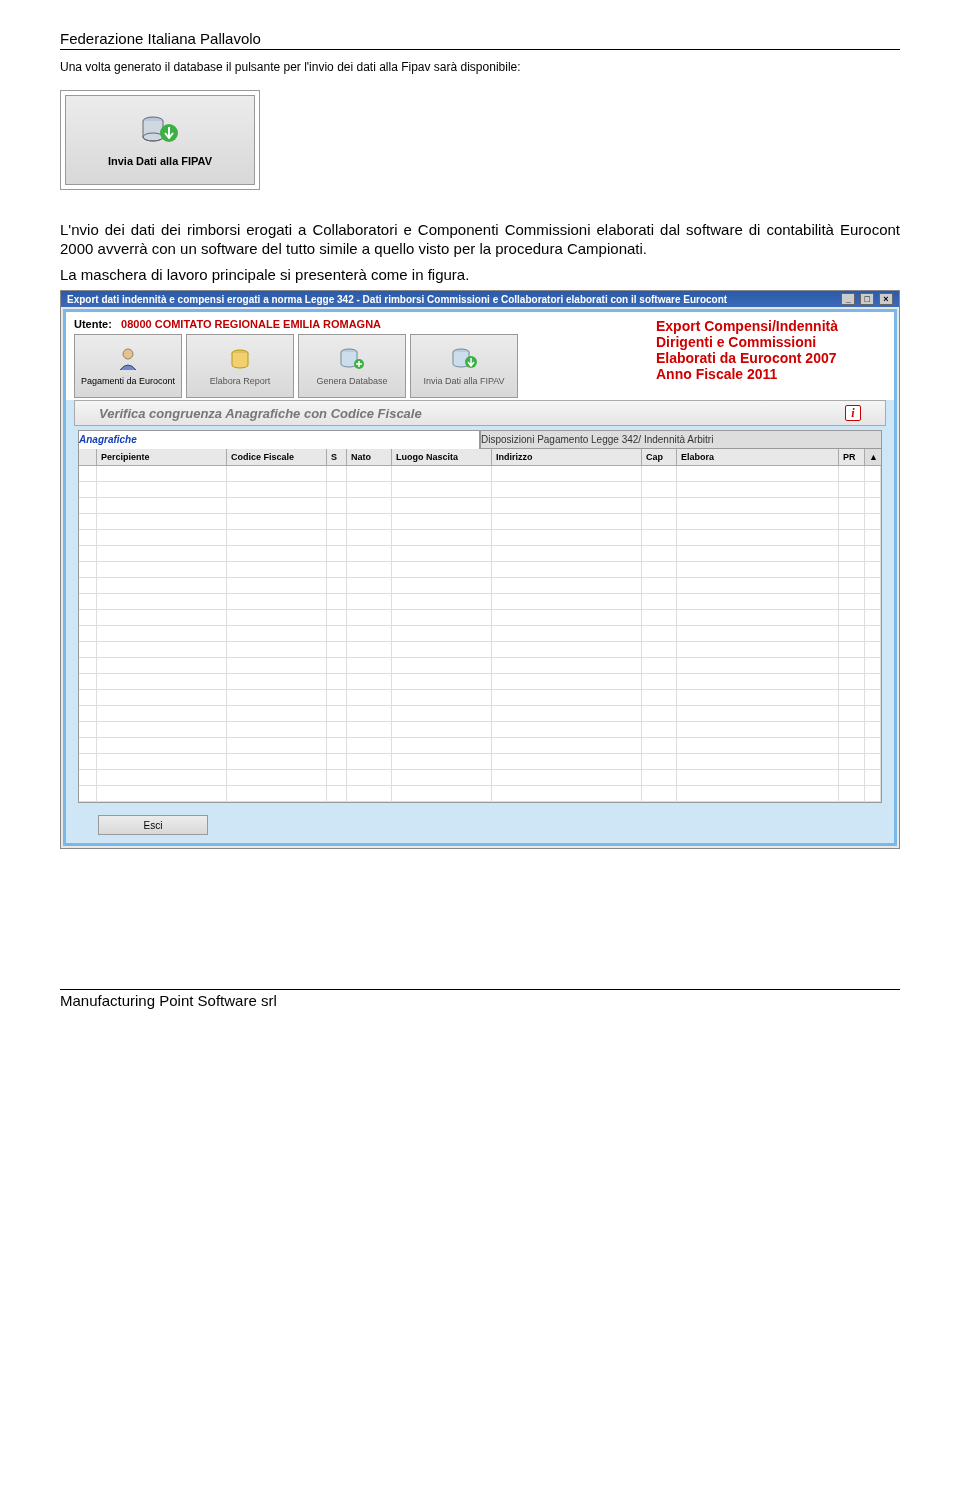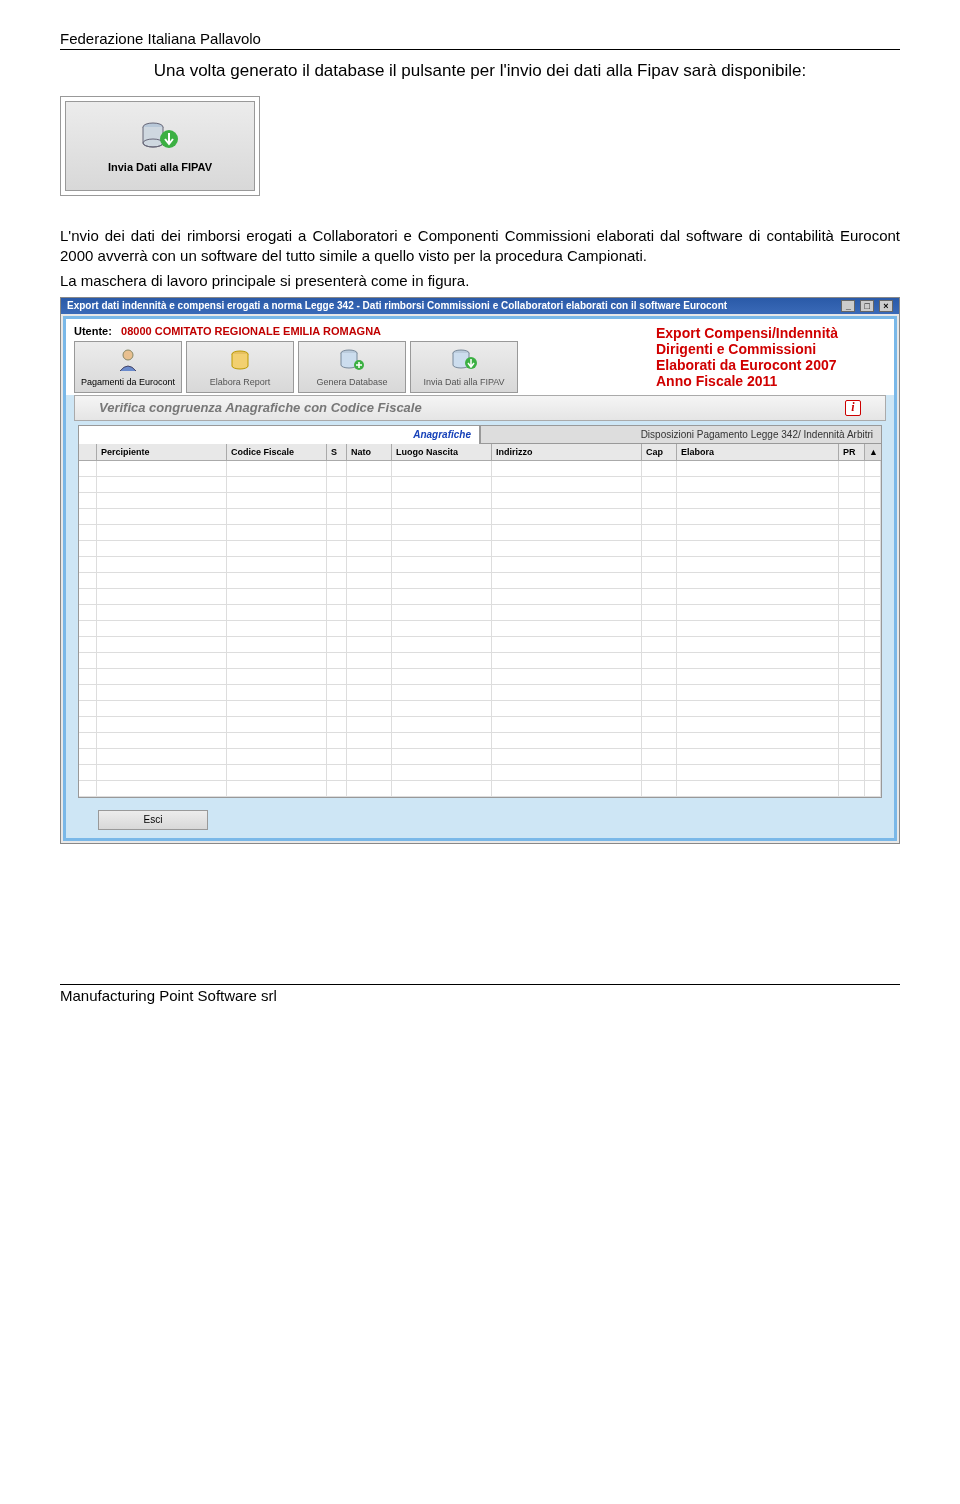--- a/index.html
+++ b/index.html
@@ -1,47 +1,47 @@
 <!DOCTYPE html>
 <html><head>
 <meta charset="utf-8">
 <style>
   * { box-sizing: border-box; }
   body { margin: 0; font-family: Arial, sans-serif; background: #fff; color: #000; }
   .page { width: 960px; margin: 0 auto; padding: 30px 60px 20px 60px; }
   .hdr-line { border-bottom: 1px solid #000; margin-bottom: 4px; }
   .hdr-text { font-size: 15px; padding-bottom: 2px; }
-  .intro { font-size: 17px; margin: 10px 0 14px 0; line-height: 1.3; text-align: center; }
+  .intro { font-size: 12px; margin: 10px 0 14px 0; line-height: 1.3; }
   .btn-box { border: 1px solid #999; padding: 4px; display: inline-block; background: #fff; margin-bottom: 30px; }
   .btn3d {
     width: 190px; height: 90px; background: linear-gradient(#ececec,#d8d8d8);
     border: 1px solid #999; display: flex; flex-direction: column; align-items: center; justify-content: center;
     gap: 6px; font-size: 11px; font-weight: bold;
   }
   .msg { font-size: 15px; margin-bottom: 28px; }
   .sect-title { color: #0066dd; font-size: 22px; margin-bottom: 4px; }
   .sect-body { font-size: 15px; line-height: 1.3; text-align: justify; margin-bottom: 6px; }
   .screenshot { border: 1px solid #888; margin: 4px 0 30px 0; background: #e8e8e8; }
   .scr-inner { border: 3px solid #7ab8e8; background: #cee6f5; margin: 2px; }
   .titlebar { background: linear-gradient(#2a5aa8,#3a6ab8); color: #fff; font-size: 10px; padding: 2px 6px; font-weight: bold; display:flex; justify-content:space-between; align-items:center; }
   .winbtns span { display:inline-block; width:14px; height:12px; background:#ccc; border:1px solid #666; margin-left:2px; font-size:9px; line-height:10px; text-align:center; color:#000;}
   .topstrip { background: #fff; padding: 6px 8px 2px 8px; display:flex; justify-content:space-between; align-items:flex-start;}
   .topleft { }
   .utline { font-size: 11px; }
   .utlabel { font-weight: bold; }
   .utval { color: #c00000; font-weight: bold; }
   .tbbar { display:flex; gap:4px; margin-top:4px; }
-  .tbbtn { width:108px; height:52px; background:linear-gradient(#ececec,#d8d8d8); border:1px solid #999; display:flex; flex-direction:column; align-items:center; justify-content:center; font-size:9px; gap:2px; color:#555; }
+  .tbbtn { width:108px; height:64px; background:linear-gradient(#ececec,#d8d8d8); border:1px solid #999; display:flex; flex-direction:column; align-items:center; justify-content:center; font-size:9px; gap:2px; color:#555; }
   .tbbtn.active { color:#000; }
   .redtitle { color:#d00000; font-weight:bold; text-align:left; font-size:14px; line-height:1.15; width:230px;}
   .verifybar { background: linear-gradient(#f5f5f5,#e5e5e5); border:1px solid #aaa; margin:0 8px 4px 8px; padding:4px 24px; display:flex; justify-content:space-between; align-items:center;}
   .verifytxt { color:#777; font-style:italic; font-weight:bold; font-size:13px; }
   .infoicon { width:16px; height:16px; background:#fff; border:1px solid #c00; color:#c00; font-weight:bold; font-style:italic; font-family:serif; display:flex; align-items:center; justify-content:center; font-size:12px; border-radius:2px;}
   .tabsrow { display:flex; margin:0 12px; }
-  .tab { flex:1; text-align:right; font-size:10px; padding:3px 8px; border:1px solid #999; }
+  .tab { flex:1; text-align:left; font-size:10px; padding:3px 0; border:1px solid #999; }
   .tab1 { background:#fff; color:#1540b8; font-weight:bold; font-style:italic; border-bottom:none; }
   .tab2 { background:#ddd; color:#333; }
   .gridwrap { background:#fff; border:1px solid #999; margin:0 12px 8px 12px; border-top:none; }
   .gridhdr { display:flex; background:#e8e8e8; border-bottom:1px solid #aaa; }
   .gh { font-size:9px; font-weight:bold; padding:3px 4px; border-right:1px solid #aaa; white-space:nowrap; overflow:hidden; }
   .gh:last-child { border-right:none; }
   .gridbody { }
   .grow { display:flex; height:16px; border-bottom:1px solid #ddd; }
   .gcell { border-right:1px solid #ddd; }
   .escibar { padding:4px 12px 8px 12px; }

